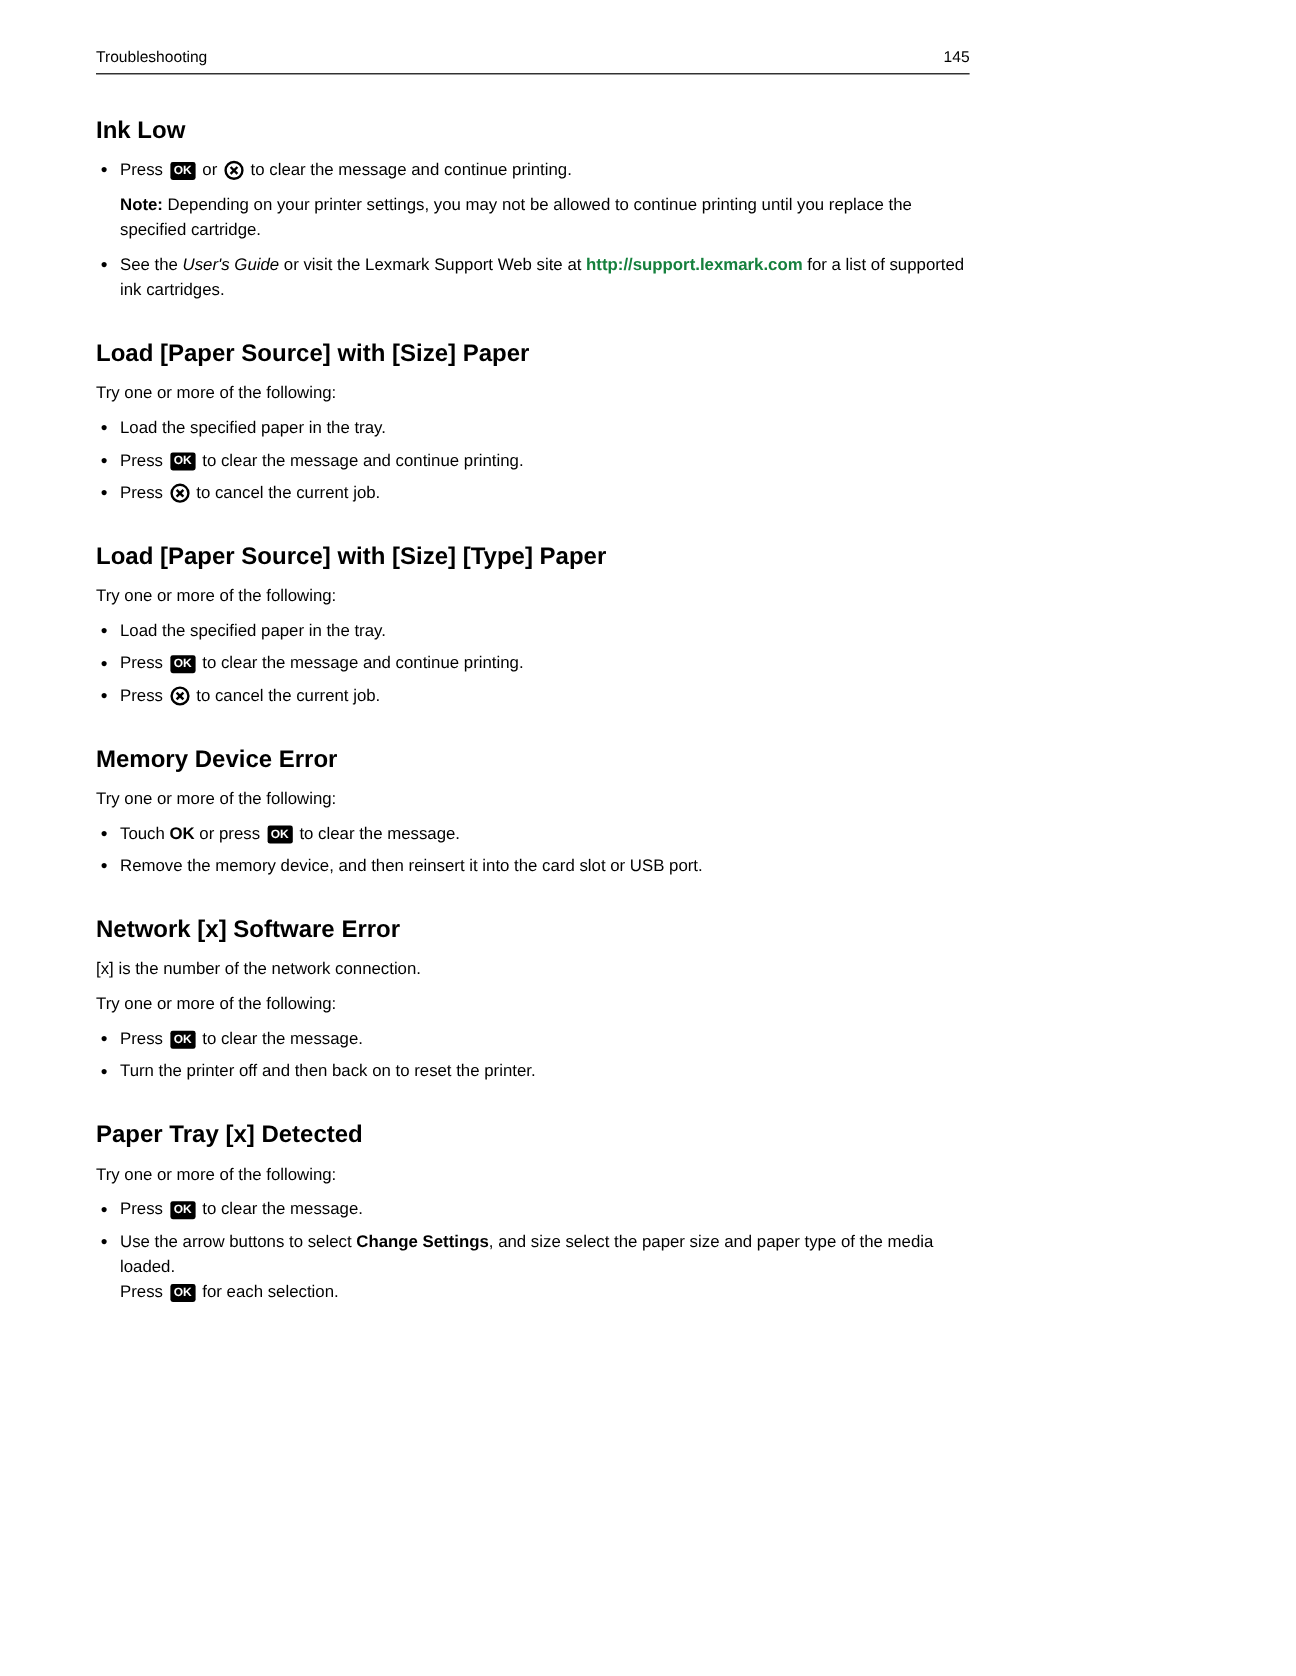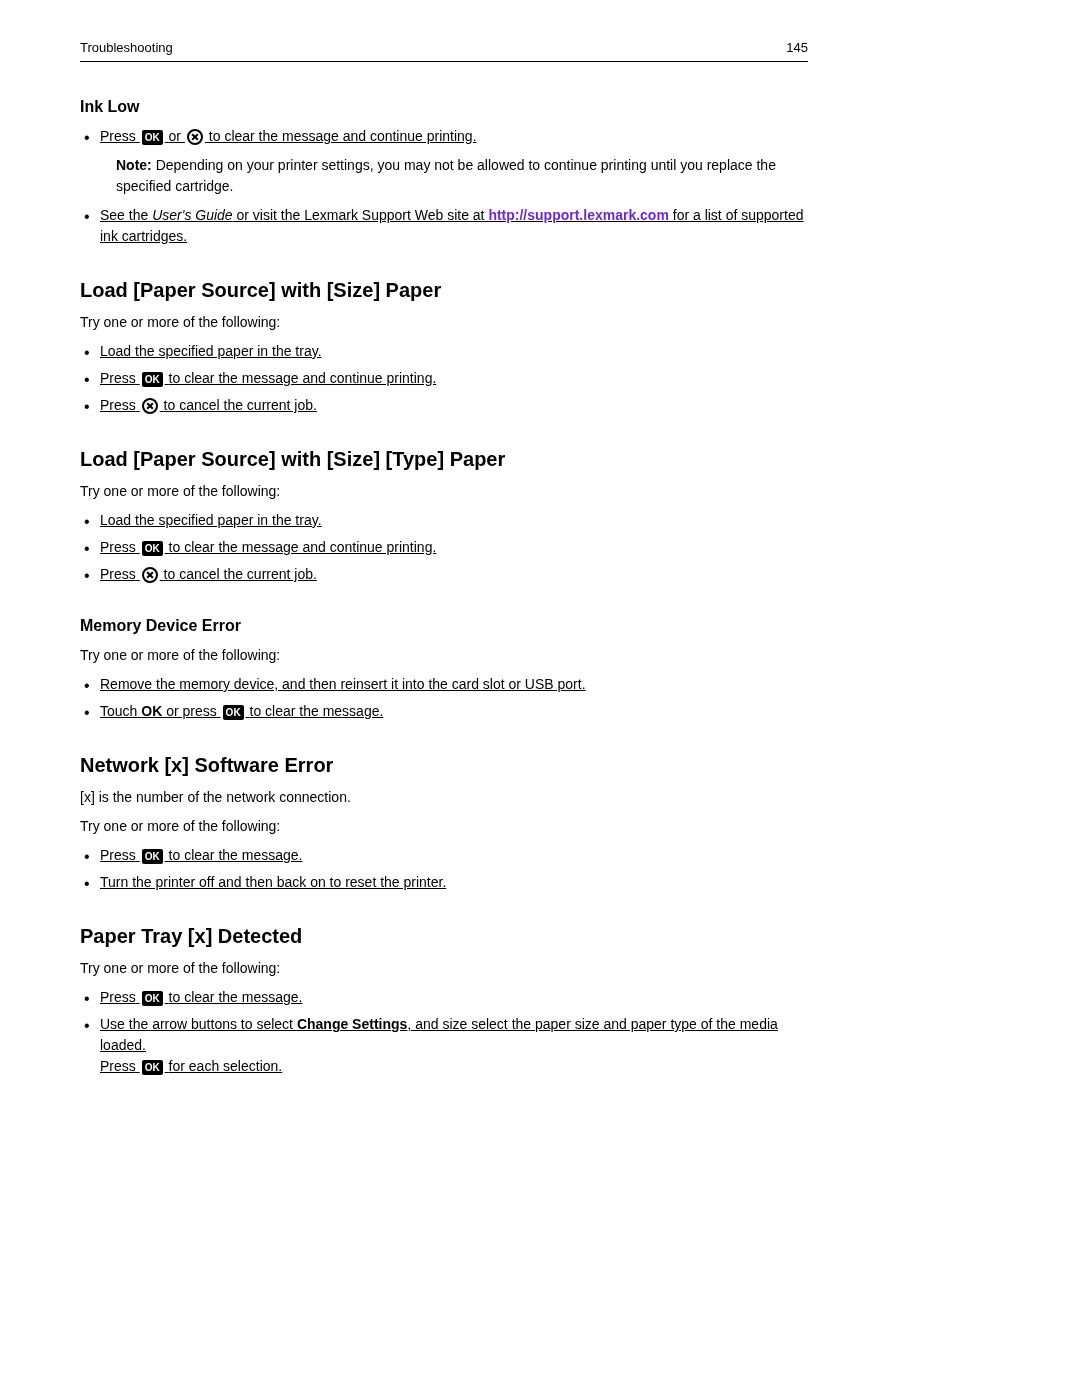--- a/index.html
+++ b/index.html
@@ -41,21 +41,21 @@
     .page-header-number {
       font-size: 13px;
       color: #000;
     }
 
     .section {
       margin-bottom: 32px;
     }
 
     .section-title {
-      font-size: 16px;
+      font-size: 20px;
       font-weight: bold;
       margin-bottom: 10px;
       color: #000;
     }
 
     .section-title.large {
       font-size: 20px;
     }
 
     .section-body {
@@ -70,33 +70,32 @@
       margin: 0;
     }
 
     .bullet-list li {
       display: flex;
       align-items: center;
       margin-bottom: 6px;
       padding-left: 20px;
       position: relative;
       line-height: 1.5;
-      text-decoration: underline;
     }
 
     .bullet-list li::before {
       content: "•";
       position: absolute;
       left: 4px;
       top: 0;
       font-size: 16px;
     }
 
     .note-block {
-      margin: 8px 0 8px 36px;
+      margin: 8px 0 8px 20px;
       line-height: 1.5;
     }
 
     .note-bold {
       font-weight: bold;
     }
 
     .ok-badge {
       display: inline-block;
       background: #000;
@@ -143,21 +142,21 @@
 
     .bold {
       font-weight: bold;
     }
 
     .italic {
       font-style: italic;
     }
 
     a {
-      color: #6d28d9;
+      color: #15803d;
       text-decoration: none;
       font-weight: bold;
     }
   </style>
 </head>
 <body>
 
 <div class="page">
 
   <div class="page-header">
@@ -237,31 +236,31 @@
         </span>
       </li>
     </ul>
   </div>
 
   <div class="section">
     <div class="section-title">Memory Device Error</div>
     <div class="section-body">Try one or more of the following:</div>
     <ul class="bullet-list">
       <li>
-        <span>Remove the memory device, and then reinsert it into the card slot or USB port.</span>
-      </li>
-      <li>
         <span>
           <span>Touch</span>
           <span class="bold">OK</span>
           <span>or press</span>
           <span class="ok-badge">OK</span>
           <span>to clear the message.</span>
         </span>
       </li>
+      <li>
+        <span>Remove the memory device, and then reinsert it into the card slot or USB port.</span>
+      </li>
     </ul>
   </div>
 
   <div class="section">
     <div class="section-title large">Network [x] Software Error</div>
     <div class="section-body">[x] is the number of the network connection.</div>
     <div class="section-body">Try one or more of the following:</div>
     <ul class="bullet-list">
       <li>
         <span>

